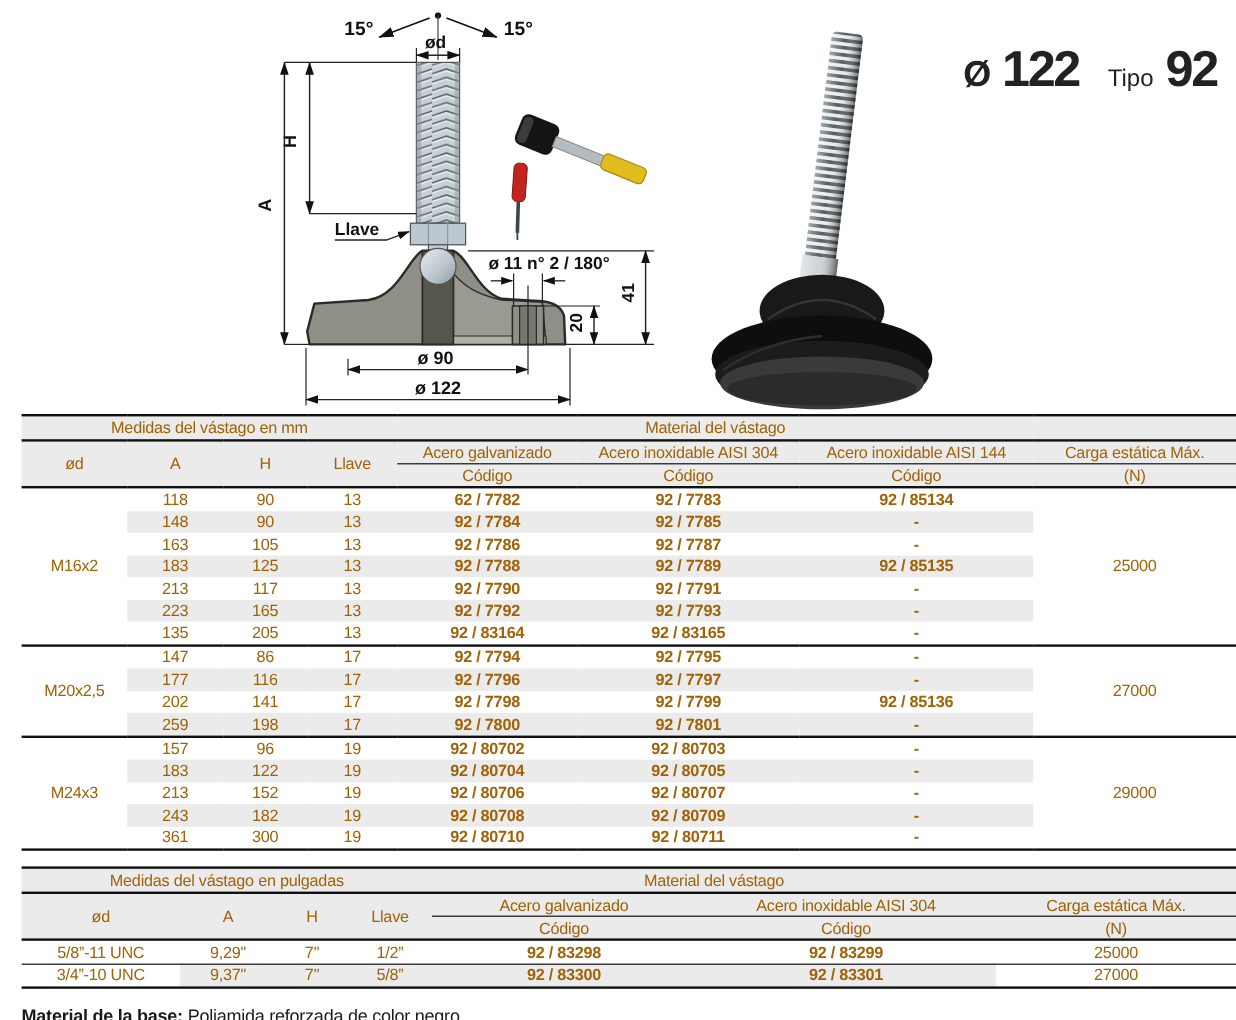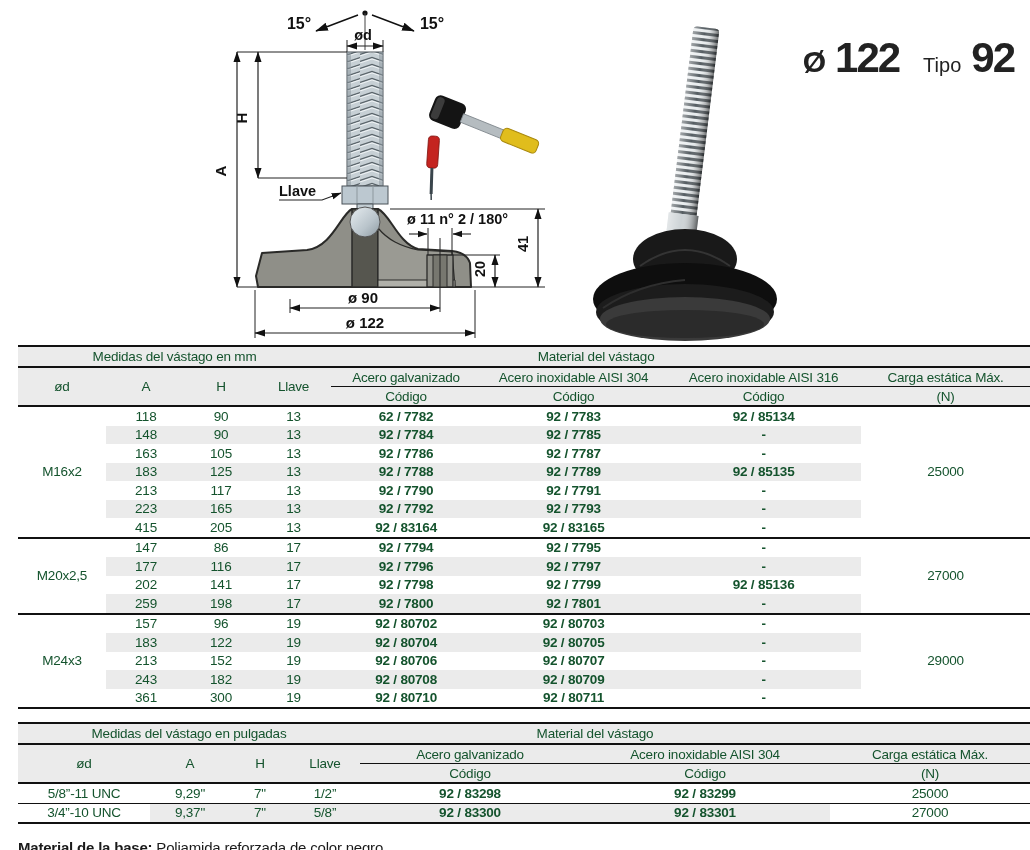--- a/index.html
+++ b/index.html
@@ -13,21 +13,21 @@
   .title .tipo{font-size:20px;font-weight:400;margin-left:14px;}
 
   
   .drawing{position:absolute;left:0;top:0;}
   .photo{position:absolute;left:578px;top:16px;}
   svg text{font-family:"Liberation Sans",sans-serif;font-weight:600;fill:#111;}
 
   
   .tables-wrap{position:absolute;left:18px;top:345px;width:1012px;}
   table.spec{border-collapse:collapse;width:1012px;table-layout:fixed;
-             font-size:13.5px;letter-spacing:-0.2px;color:#14532d;
+             font-size:13.5px;letter-spacing:-0.2px;color:#a16207;
              border-top:2px solid #111;border-bottom:2.5px solid #111;}
   table.spec th{background:#ebebeb;font-weight:400;height:18px;padding:0 3px;text-align:center;}
   table.spec tr.grp-head th{border-bottom:2px solid #111;height:19px;}
   table.spec th.mat{border-bottom:1.5px solid #111;margin-top:48px;}
   table.spec thead{border-bottom:2.5px solid #111;}
   table.spec td{height:18.5px;padding:0 3px;text-align:center;}
   table.spec td.code{font-weight:700;}
   #tbl-mm tbody + tbody{border-top:2px solid #111;}
   #tbl-in tbody tr + tr{border-top:1.5px solid #111;}
   tr.alt td.stripable{background:#ebebeb;}
@@ -214,21 +214,21 @@
           <th colspan="3">Material del vástago</th>
           <th></th>
         </tr>
         <tr>
           <th rowspan="2">ød</th>
           <th rowspan="2">A</th>
           <th rowspan="2">H</th>
           <th rowspan="2">Llave</th>
           <th class="mat">Acero galvanizado</th>
           <th class="mat">Acero inoxidable AISI 304</th>
-          <th class="mat">Acero inoxidable AISI 316</th>
+          <th class="mat">Acero inoxidable AISI 144</th>
           <th class="mat">Carga estática Máx.</th>
         </tr>
         <tr class="sub">
           <th>Código</th>
           <th>Código</th>
           <th>Código</th>
           <th>(N)</th>
         </tr>
       </thead>
 
@@ -277,21 +277,21 @@
           </tr>
           <tr class="alt">
             <td class="stripable">223</td>
             <td class="stripable">165</td>
             <td class="stripable">13</td>
             <td class="stripable code">92 / 7792</td>
             <td class="stripable code">92 / 7793</td>
             <td class="stripable code">-</td>
           </tr>
           <tr>
-            <td class="stripable">415</td>
+            <td class="stripable">135</td>
             <td class="stripable">205</td>
             <td class="stripable">13</td>
             <td class="stripable code">92 / 83164</td>
             <td class="stripable code">92 / 83165</td>
             <td class="stripable code">-</td>
           </tr>
         </tbody>
         <tbody class="group">
           <tr>
             <td class="thread" rowspan="4">M20x2,5</td>

